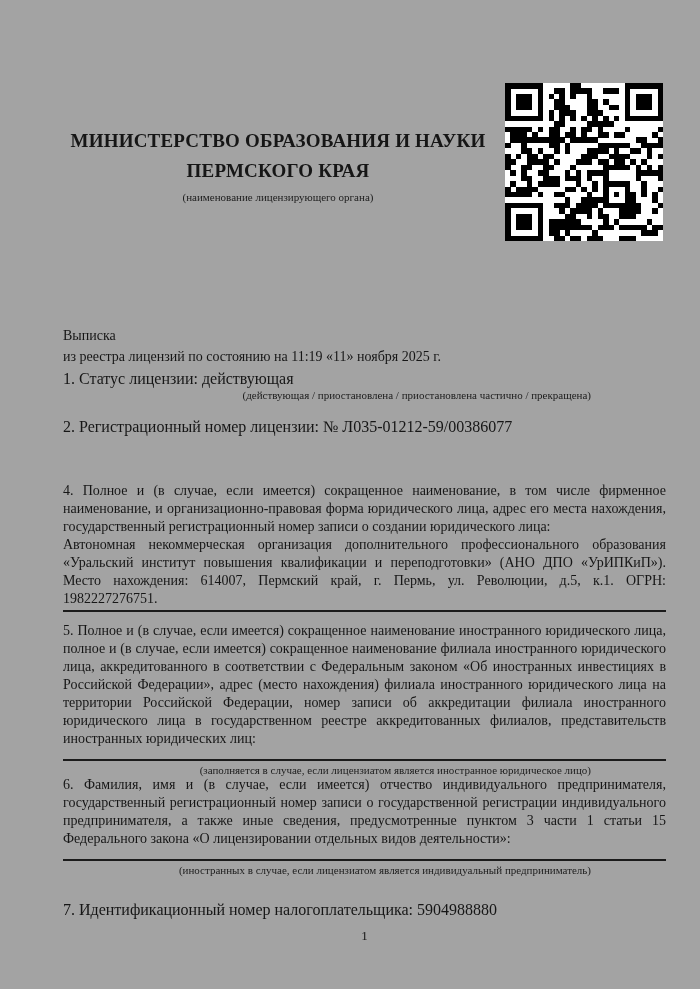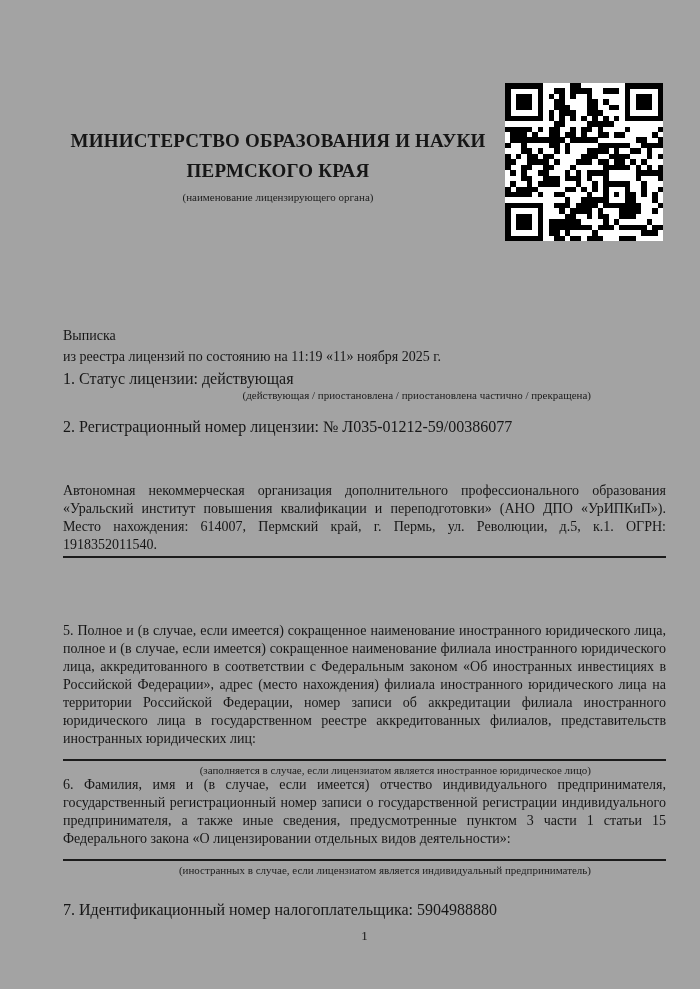--- a/index.html
+++ b/index.html
@@ -496,21 +496,22 @@
     <p class="line">1. Статус лицензии: действующая</p>
     <p class="caption">(действующая / приостановлена / приостановлена частично / прекращена)</p>
   </div>
 
   <div class="abs s2">
     <p class="line">2. Регистрационный номер лицензии: № Л035-01212-59/00386077</p>
   </div>
 
 
   <div class="abs s4">
-    <p class="para">Автономная некоммерческая организация дополнительного профессионального образования «Уральский институт повышения квалификации и переподготовки» (АНО ДПО «УрИПКиП»). Место нахождения: 614007, Пермский край, г. Пермь, ул. Революции, д.5, к.1. ОГРН: 1918352011540.</p>
+    <p class="para">4. Полное и (в случае, если имеется) сокращенное наименование, в том числе фирменное наименование, и организационно-правовая форма юридического лица, адрес его места нахождения, государственный регистрационный номер записи о создании юридического лица:</p>
+    <p class="para">Автономная некоммерческая организация дополнительного профессионального образования «Уральский институт повышения квалификации и переподготовки» (АНО ДПО «УрИПКиП»). Место нахождения: 614007, Пермский край, г. Пермь, ул. Революции, д.5, к.1. ОГРН: 1982227276751.</p>
     <div class="rule-wrap">
         <hr class="rule">
       </div>
   </div>
 
   <div class="abs s5">
     <p class="para">5. Полное и (в случае, если имеется) сокращенное наименование иностранного юридического лица, полное и (в случае, если имеется) сокращенное наименование филиала иностранного юридического лица, аккредитованного в соответствии с Федеральным законом «Об иностранных инвестициях в Российской Федерации», адрес (место нахождения) филиала иностранного юридического лица на территории Российской Федерации, номер записи об аккредитации филиала иностранного юридического лица в государственном реестре аккредитованных филиалов, представительств иностранных юридических лиц:</p>
     <div class="gap"></div>
     <hr class="rule">
     <p class="caption" style="margin-top:3px">(заполняется в случае, если лицензиатом является иностранное юридическое лицо)</p>

